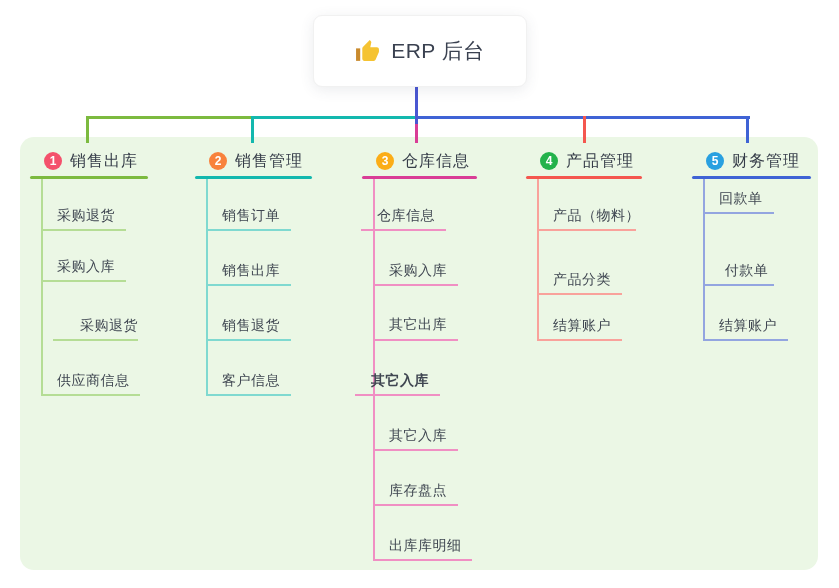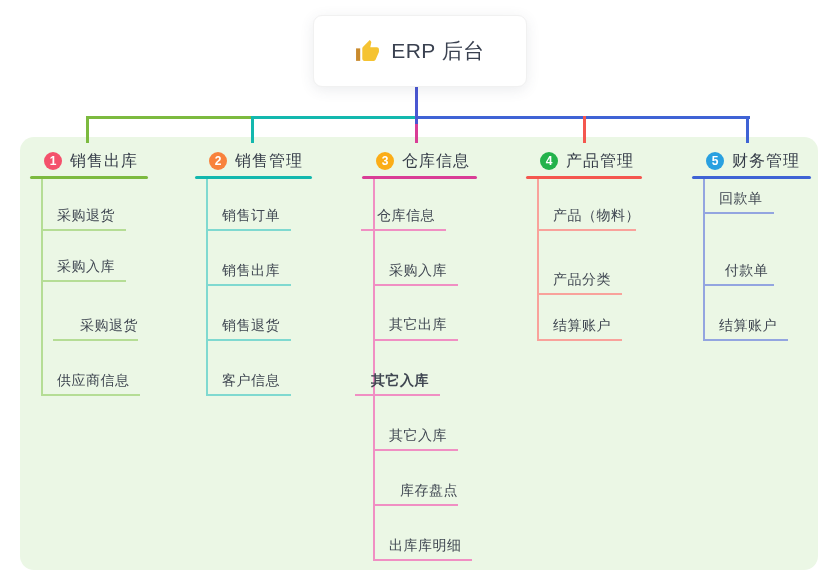--- a/index.html
+++ b/index.html
@@ -99,21 +99,21 @@
       </div>
       <div class="child" style="left: 373px; top: 311px; width: 85px; border-bottom: 2px solid rgb(240, 143, 195); font-family: Liberation Mono, monospace;">
         <span>其它出库</span>
       </div>
       <div class="child" style="left: 355px; top: 366px; width: 85px; border-bottom: 2px solid rgb(240, 143, 195); font-weight: bold;">
         <span>其它入库</span>
       </div>
       <div class="child" style="left: 373px; top: 421px; width: 85px; border-bottom: 2px solid rgb(240, 143, 195);">
         <span>其它入库</span>
       </div>
-      <div class="child" style="left: 373px; top: 476px; width: 85px; border-bottom: 2px solid rgb(240, 143, 195); justify-content: flex-end;">
+      <div class="child" style="left: 373px; top: 476px; width: 85px; border-bottom: 2px solid rgb(240, 143, 195);">
         <span>库存盘点</span>
       </div>
       <div class="child" style="left: 373px; top: 531px; width: 99px; border-bottom: 2px solid rgb(240, 143, 195);">
         <span>出库库明细</span>
       </div>
       <div class="branch-header" style="left: 540px; top: 149px;">
         <div class="badge" style="background: rgb(35, 178, 75);">4</div>
         <div class="branch-label">产品管理</div>
       </div>
       <div class="underline" style="left: 526px; top: 176px; width: 116px; background: rgb(244, 87, 79);"></div>

